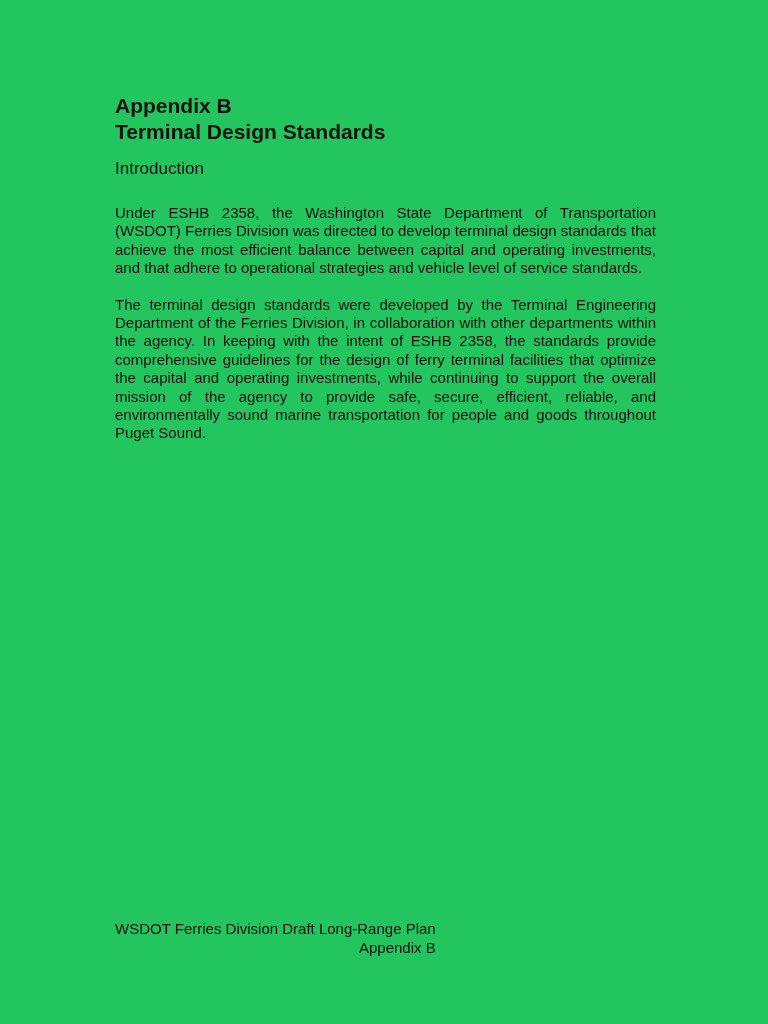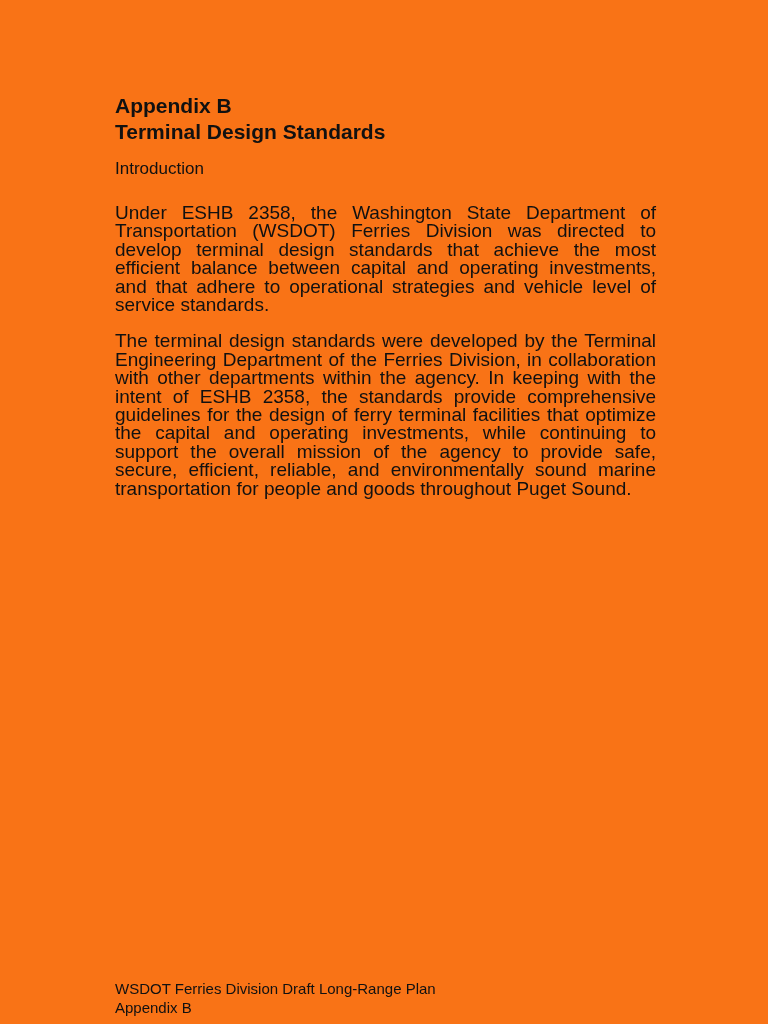--- a/index.html
+++ b/index.html
@@ -4,21 +4,21 @@
 <style>
   html, body {
     margin: 0;
     padding: 0;
     background: #ffffff;
   }
   .page {
     position: relative;
     width: 768px;
     height: 1024px;
-    background: #f97316;
+    background: #22c55e;
     overflow: hidden;
     font-family: "Liberation Sans", sans-serif;
     color: #111111;
     -webkit-font-smoothing: antialiased;
   }
   .title-block {
     position: absolute;
     left: 115px;
     top: 93px;
     font-size: 21px;
@@ -33,35 +33,36 @@
     font-size: 17px;
     font-weight: normal;
     line-height: 22px;
     white-space: nowrap;
   }
   .body-text {
     position: absolute;
     left: 115px;
     top: 204px;
     width: 541px;
-    font-size: 19px;
+    font-size: 15px;
     line-height: 18.4px;
     text-align: justify;
     text-align-last: left;
   }
   .body-text p {
     margin: 0 0 18px 0;
   }
   .footer-block {
     position: absolute;
     left: 115px;
-    top: 980px;
+    top: 920px;
     font-size: 15px;
     line-height: 18.5px;
     white-space: nowrap;
+    text-align: right;
   }
 </style>
 </head>
 <body>
 
 <div class="page">
 
   <div class="title-block">
     <div>Appendix B</div>
     <div>Terminal Design Standards</div>

